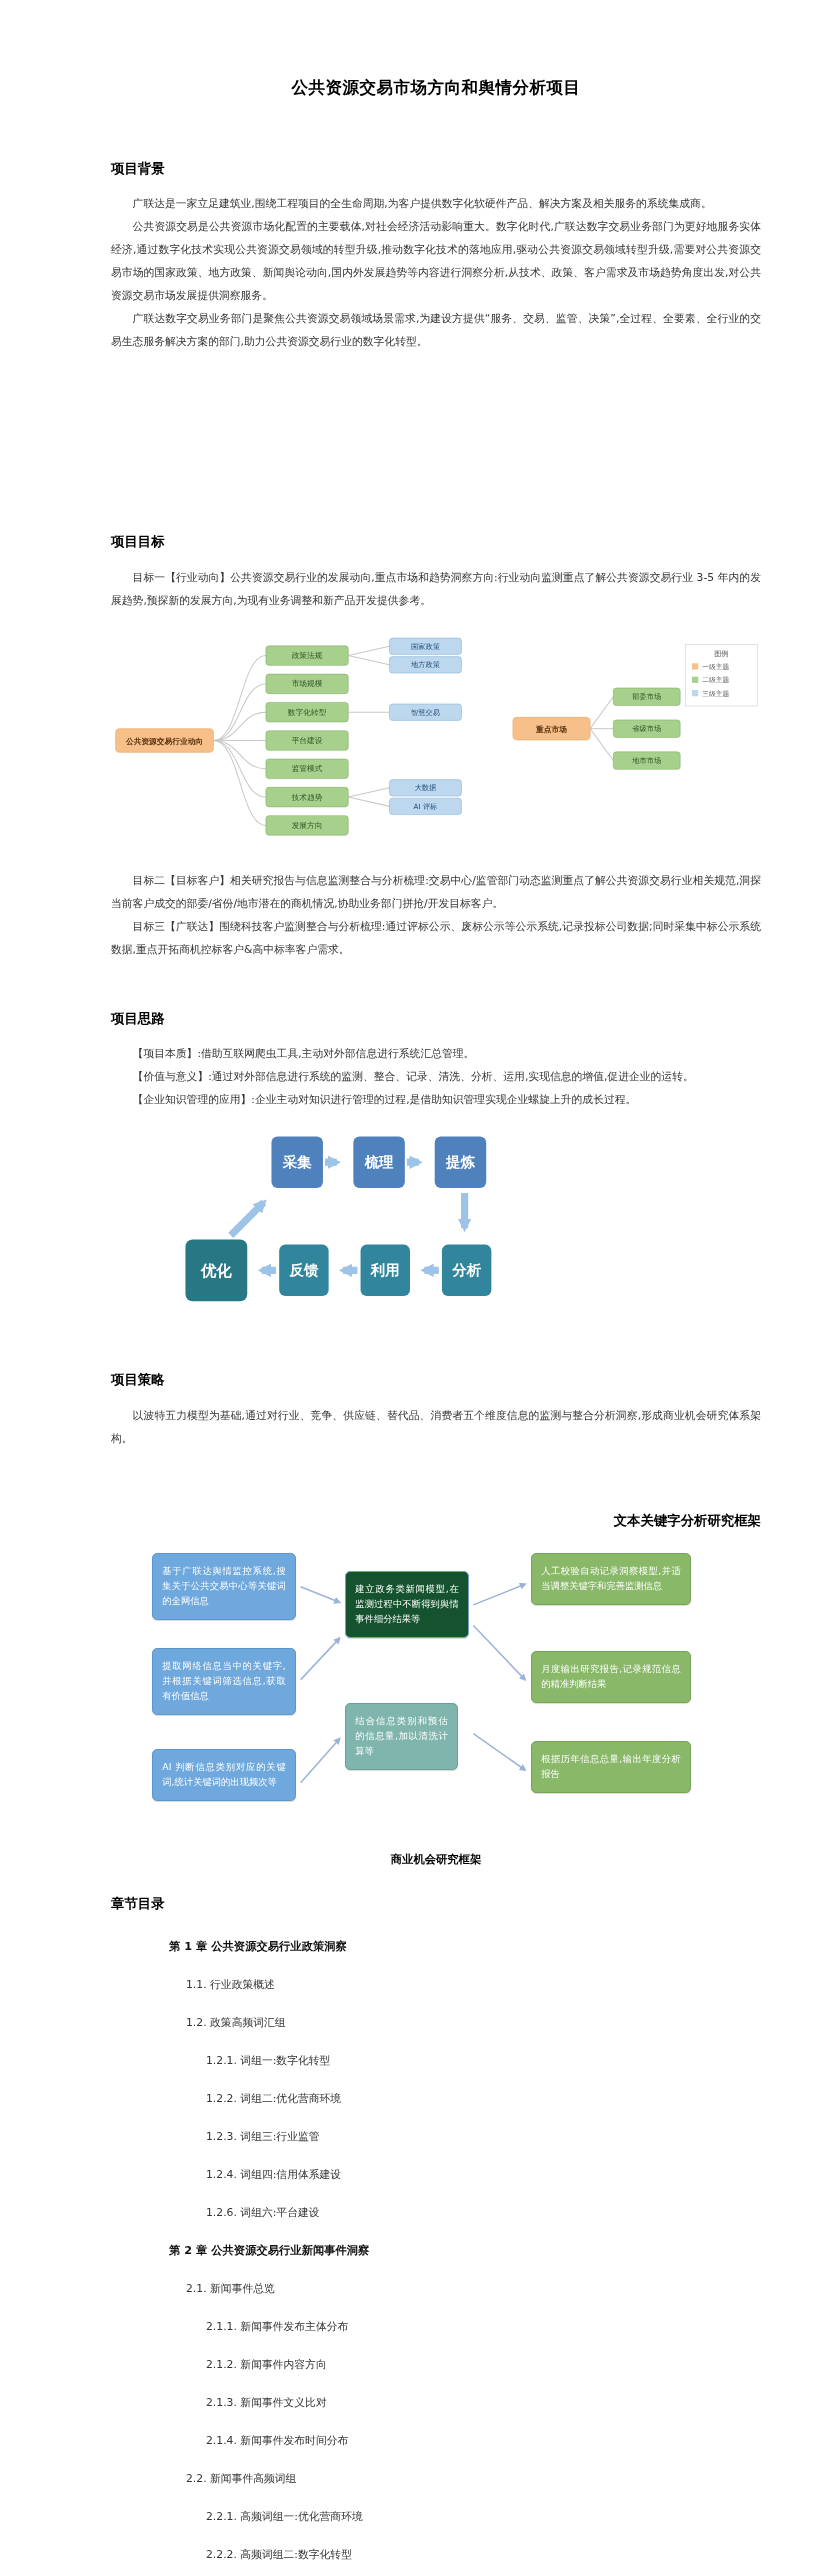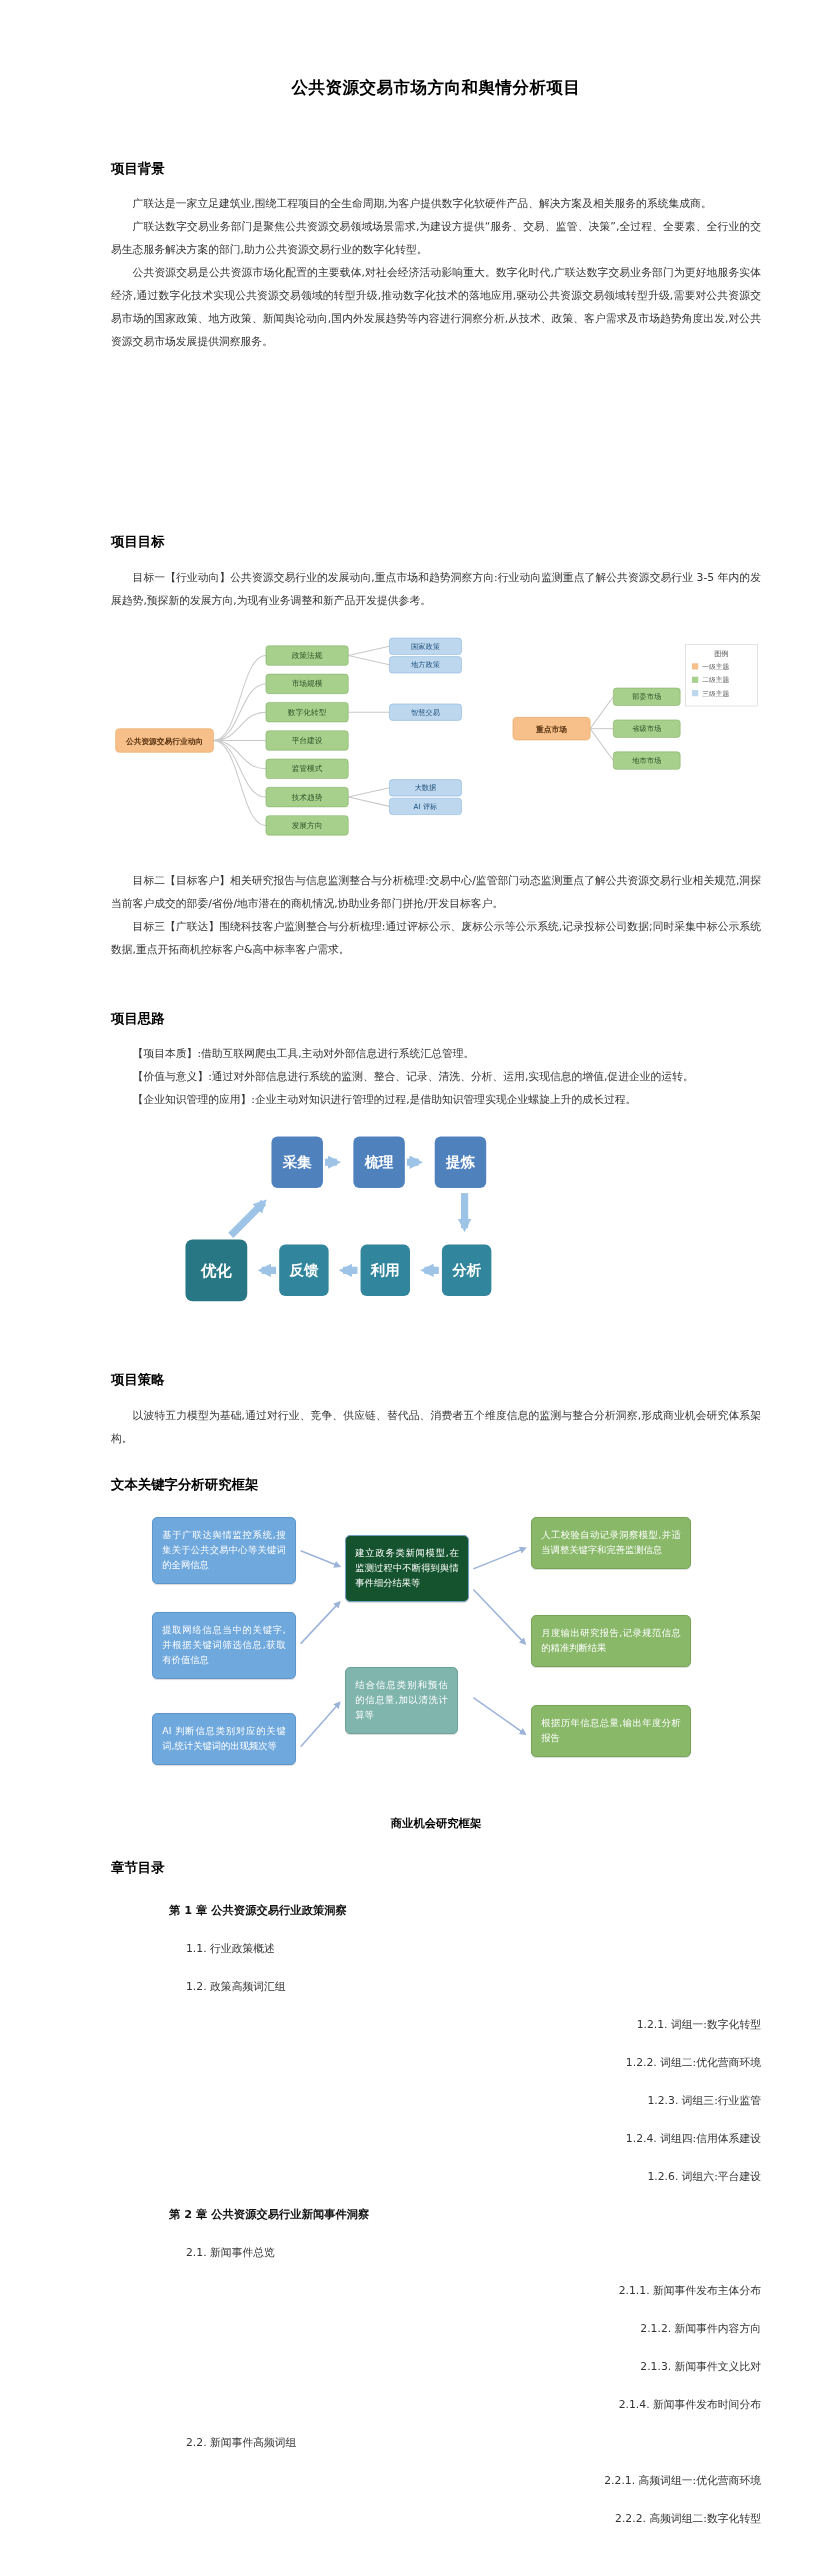--- a/index.html
+++ b/index.html
@@ -23,57 +23,57 @@
   .sec-goals    { margin-top: 180px; }
   .sec-approach { margin-top: 49px; }
   .sec-strategy { margin-top: 44px; }
   .sec-toc      { margin-top: 28px; }
 
   figure { margin: 0; }
   .mindmap-fig { margin: 23px 0; }
   .flow-fig { margin: 10.3px 0 0 0; }
   svg { display: block; }
 
-  .fw-title { margin-top: 26px; text-align: left; font-size: 13.4px; font-weight: bold; color: #000; }
+  .fw-title { margin-top: 62px; text-align: right; font-size: 13.4px; font-weight: bold; color: #000; }
   .framework { position: relative; height: 289px; margin-top: 18px; }
   .fw-box {
     position: absolute; border-radius: 5.2px; padding: 10.3px 9.3px;
     color: #fff; font-size: 9.3px; line-height: 1.6; text-align: justify;
     box-shadow: 0 0.5px 1px rgba(0,0,0,.15);
   }
   .fw-left   { left: 41px;  width: 144px; background: #6fa8dc; border: 0.5px solid #5a96cc; }
   .fw-mid-a  { left: 234px; width: 124px; background: #14532d; border: 0.5px solid #74a0c6; }
   .fw-mid-b  { left: 234px; width: 113px; background: #7fb5ad; border: 0.5px solid #6aa199; }
   .fw-right  { left: 420px; width: 160px; background: #88b868; border: 0.5px solid #74a455; }
   .fw-l1 { top: 5.2px; }  .fw-l2 { top: 100px; } .fw-l3 { top: 201px; }
   .fw-m1 { top: 23px; }  .fw-m2 { top: 155px; }
   .fw-r1 { top: 5.2px; }  .fw-r2 { top: 103px; } .fw-r3 { top: 193px; }
   .fw-arrows { position: absolute; inset: 0; pointer-events: none; }
   .fw-caption { margin-top: 15.5px; text-align: center; font-size: 11.3px; font-weight: bold; color: #000; }
 
   .toc-list { list-style: none; margin-top: 13px; }
   .toc-list li { height: 38px; line-height: 38px; white-space: nowrap; overflow: hidden; color: #333; }
   li.t1 { font-weight: bold; padding-left: 58px; font-size: 11.3px; color: #111; }
   li.t2 { padding-left: 75px; font-size: 10.8px; }
-  li.t3 { padding-left: 95px; font-size: 10.8px; text-align: right; }
+  li.t3 { padding-left: 95px; font-size: 10.8px; }
 
   .node-text { font-weight: bold; }
 </style>
 </head>
 <body>
 
 <div class="doc">
 
   <h1 class="title">公共资源交易市场方向和舆情分析项目</h1>
 
   <section>
     <h2 class="sec-heading">项目背景</h2>
     <p class="body-p">广联达是一家立足建筑业,围绕工程项目的全生命周期,为客户提供数字化软硬件产品、解决方案及相关服务的系统集成商。</p>
+    <p class="body-p">公共资源交易是公共资源市场化配置的主要载体,对社会经济活动影响重大。数字化时代,广联达数字交易业务部门为更好地服务实体经济,通过数字化技术实现公共资源交易领域的转型升级,推动数字化技术的落地应用,驱动公共资源交易领域转型升级,需要对公共资源交易市场的国家政策、地方政策、新闻舆论动向,国内外发展趋势等内容进行洞察分析,从技术、政策、客户需求及市场趋势角度出发,对公共资源交易市场发展提供洞察服务。</p>
     <p class="body-p">广联达数字交易业务部门是聚焦公共资源交易领域场景需求,为建设方提供“服务、交易、监管、决策”,全过程、全要素、全行业的交易生态服务解决方案的部门,助力公共资源交易行业的数字化转型。</p>
-    <p class="body-p">公共资源交易是公共资源市场化配置的主要载体,对社会经济活动影响重大。数字化时代,广联达数字交易业务部门为更好地服务实体经济,通过数字化技术实现公共资源交易领域的转型升级,推动数字化技术的落地应用,驱动公共资源交易领域转型升级,需要对公共资源交易市场的国家政策、地方政策、新闻舆论动向,国内外发展趋势等内容进行洞察分析,从技术、政策、客户需求及市场趋势角度出发,对公共资源交易市场发展提供洞察服务。</p>
   </section>
 
   <section class="sec-goals">
     <h2 class="sec-heading">项目目标</h2>
     <p class="body-p">目标一【行业动向】公共资源交易行业的发展动向,重点市场和趋势洞察方向:行业动向监测重点了解公共资源交易行业 3-5 年内的发展趋势,预探新的发展方向,为现有业务调整和新产品开发提供参考。</p>
 
     <figure class="mindmap-fig">
       <svg width="650" height="211" viewBox="0 0 1261 410">
 
         <g stroke="#c9c9c9" stroke-width="2" fill="none">

